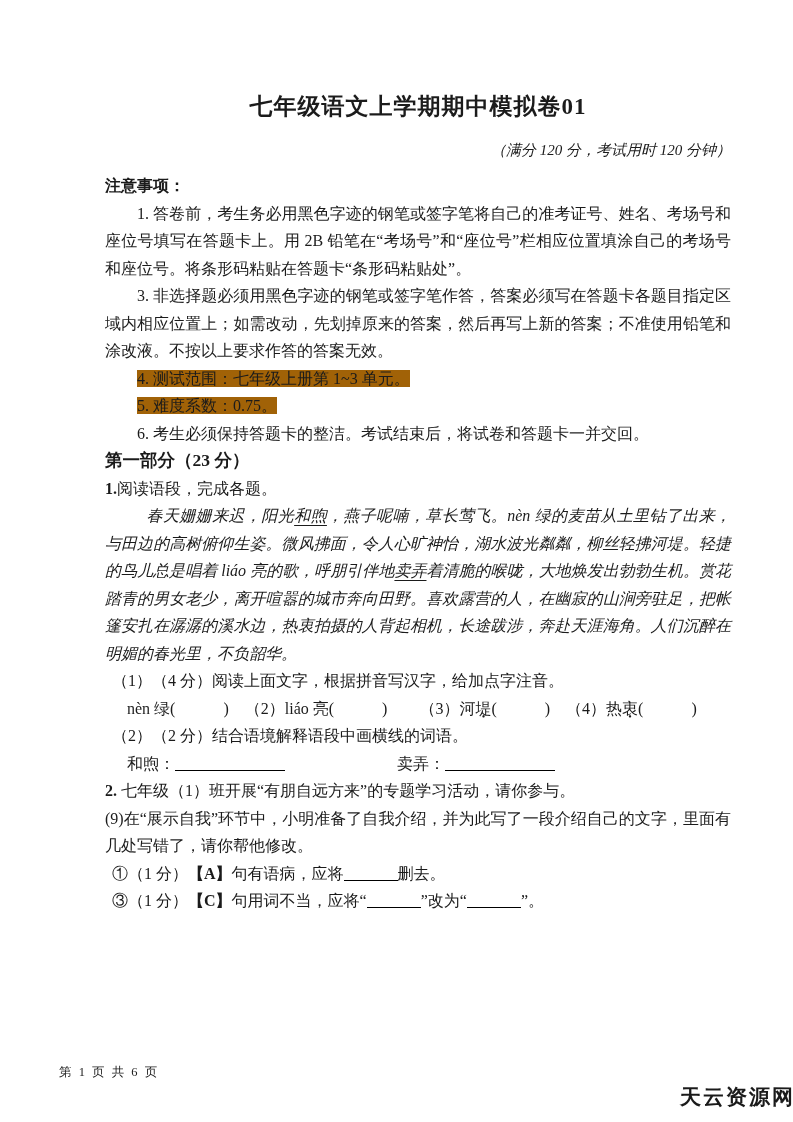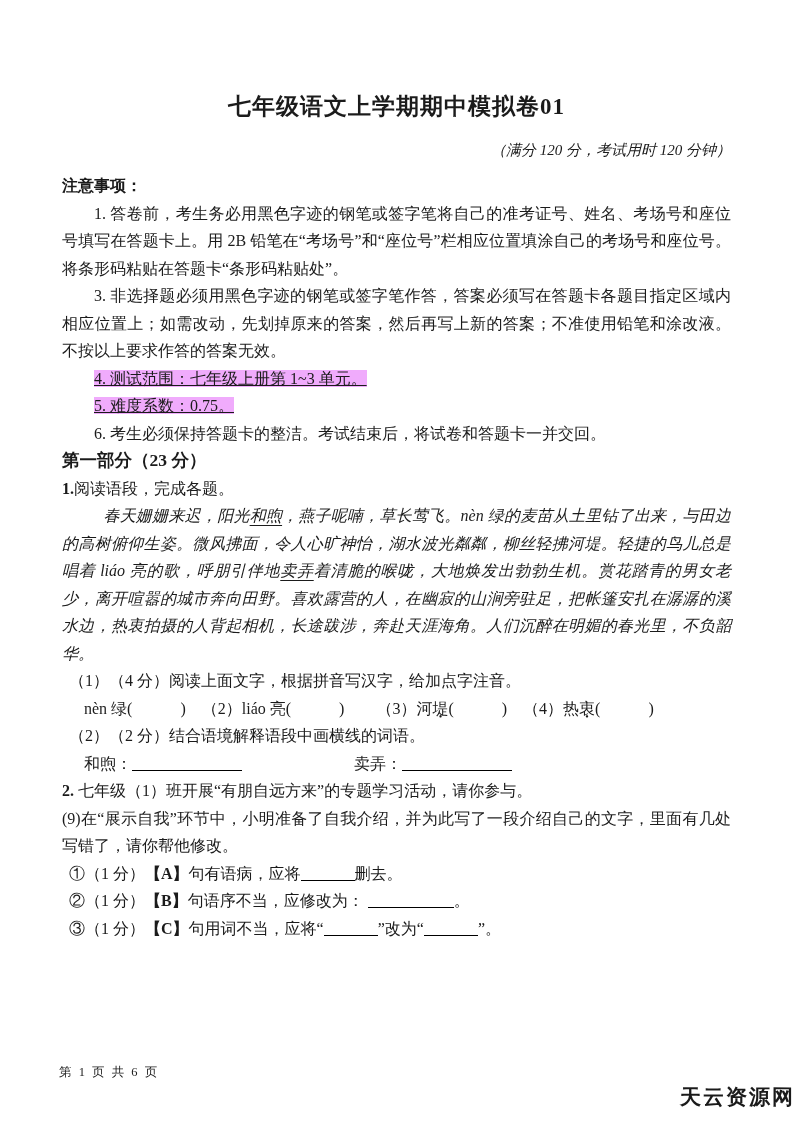--- a/index.html
+++ b/index.html
@@ -6,37 +6,37 @@
   body{
     width:793px;height:1122px;
     background:#ffffff;color:#1b1b1b;
     font-family:"Liberation Serif","DejaVu Serif",serif;
     position:relative;overflow:hidden;
   }
   .page{
     position:absolute;inset:0;
     padding:90px 62px 16px 62px;
     box-sizing:border-box;
-    font-size:16px;line-height:27.5px;
+    font-size:16px;line-height:27.5px;margin-left:43px;
   }
   .doc-title{
     margin:0 0 14px 0;
     text-align:center;
     font-size:23px;font-weight:bold;line-height:34px;
     letter-spacing:1px;
   }
   .doc-subtitle{
     margin:0 0 10px 0;
     text-align:right;
     font-style:italic;font-size:15px;line-height:24px;
   }
   p{margin:0;text-align:justify;}
   .bold{font-weight:bold;}
   .indent{text-indent:2em;}
-  .hl{background:#f0abfc;text-decoration:underline;}
+  .hl{background:#a16207;}
   .section-heading{
     font-weight:bold;font-size:17.5px;
   }
   .kaiti{font-style:italic;text-indent:2.6em;}
   .q-num{font-weight:bold;}
   .sub-line{padding-left:7px;}
   .pinyin-line{padding-left:22px;}
   .answer-line{padding-left:22px;}
   
   .seg-u{text-decoration:underline;text-underline-offset:4px;}
@@ -93,19 +93,18 @@
   <p class="sub-line"><span>（2）（2 分）结合语境解释语段中画横线的词语。</span></p>
 
   <p class="answer-line"><span>和煦：</span><span class="seg-blank-xl"></span><span>　　　　　　　卖弄：</span><span class="seg-blank-xl"></span></p>
 
   <p><span class="q-num">2. </span><span>七年级（1）班开展“有朋自远方来”的专题学习活动，请你参与。</span></p>
 
   <p><span>(9)在“展示自我”环节中，小明准备了自我介绍，并为此写了一段介绍自己的文字，里面有几处写错了，请你帮他修改。</span></p>
 
 
   <p class="sub-line"><span>①（1 分）</span><span class="seg-b">【A】</span><span>句有语病，应将</span><span class="seg-blank-s"></span><span>删去。</span></p>
-  <p class="sub-line"><span>②（1 分）</span><span class="seg-b">【B】</span><span>句语序不当，应修改为： </span><span class="seg-blank-m"></span><span>。</span></p>
   <p class="sub-line"><span>③（1 分）</span><span class="seg-b">【C】</span><span>句用词不当，应将“</span><span class="seg-blank-s"></span><span>”改为“</span><span class="seg-blank-s"></span><span>”。</span></p>
 
 </div>
 
 <div class="page-num">第 1 页 共 6 页</div>
 <div class="watermark">天云资源网</div>
 
 </body></html>

